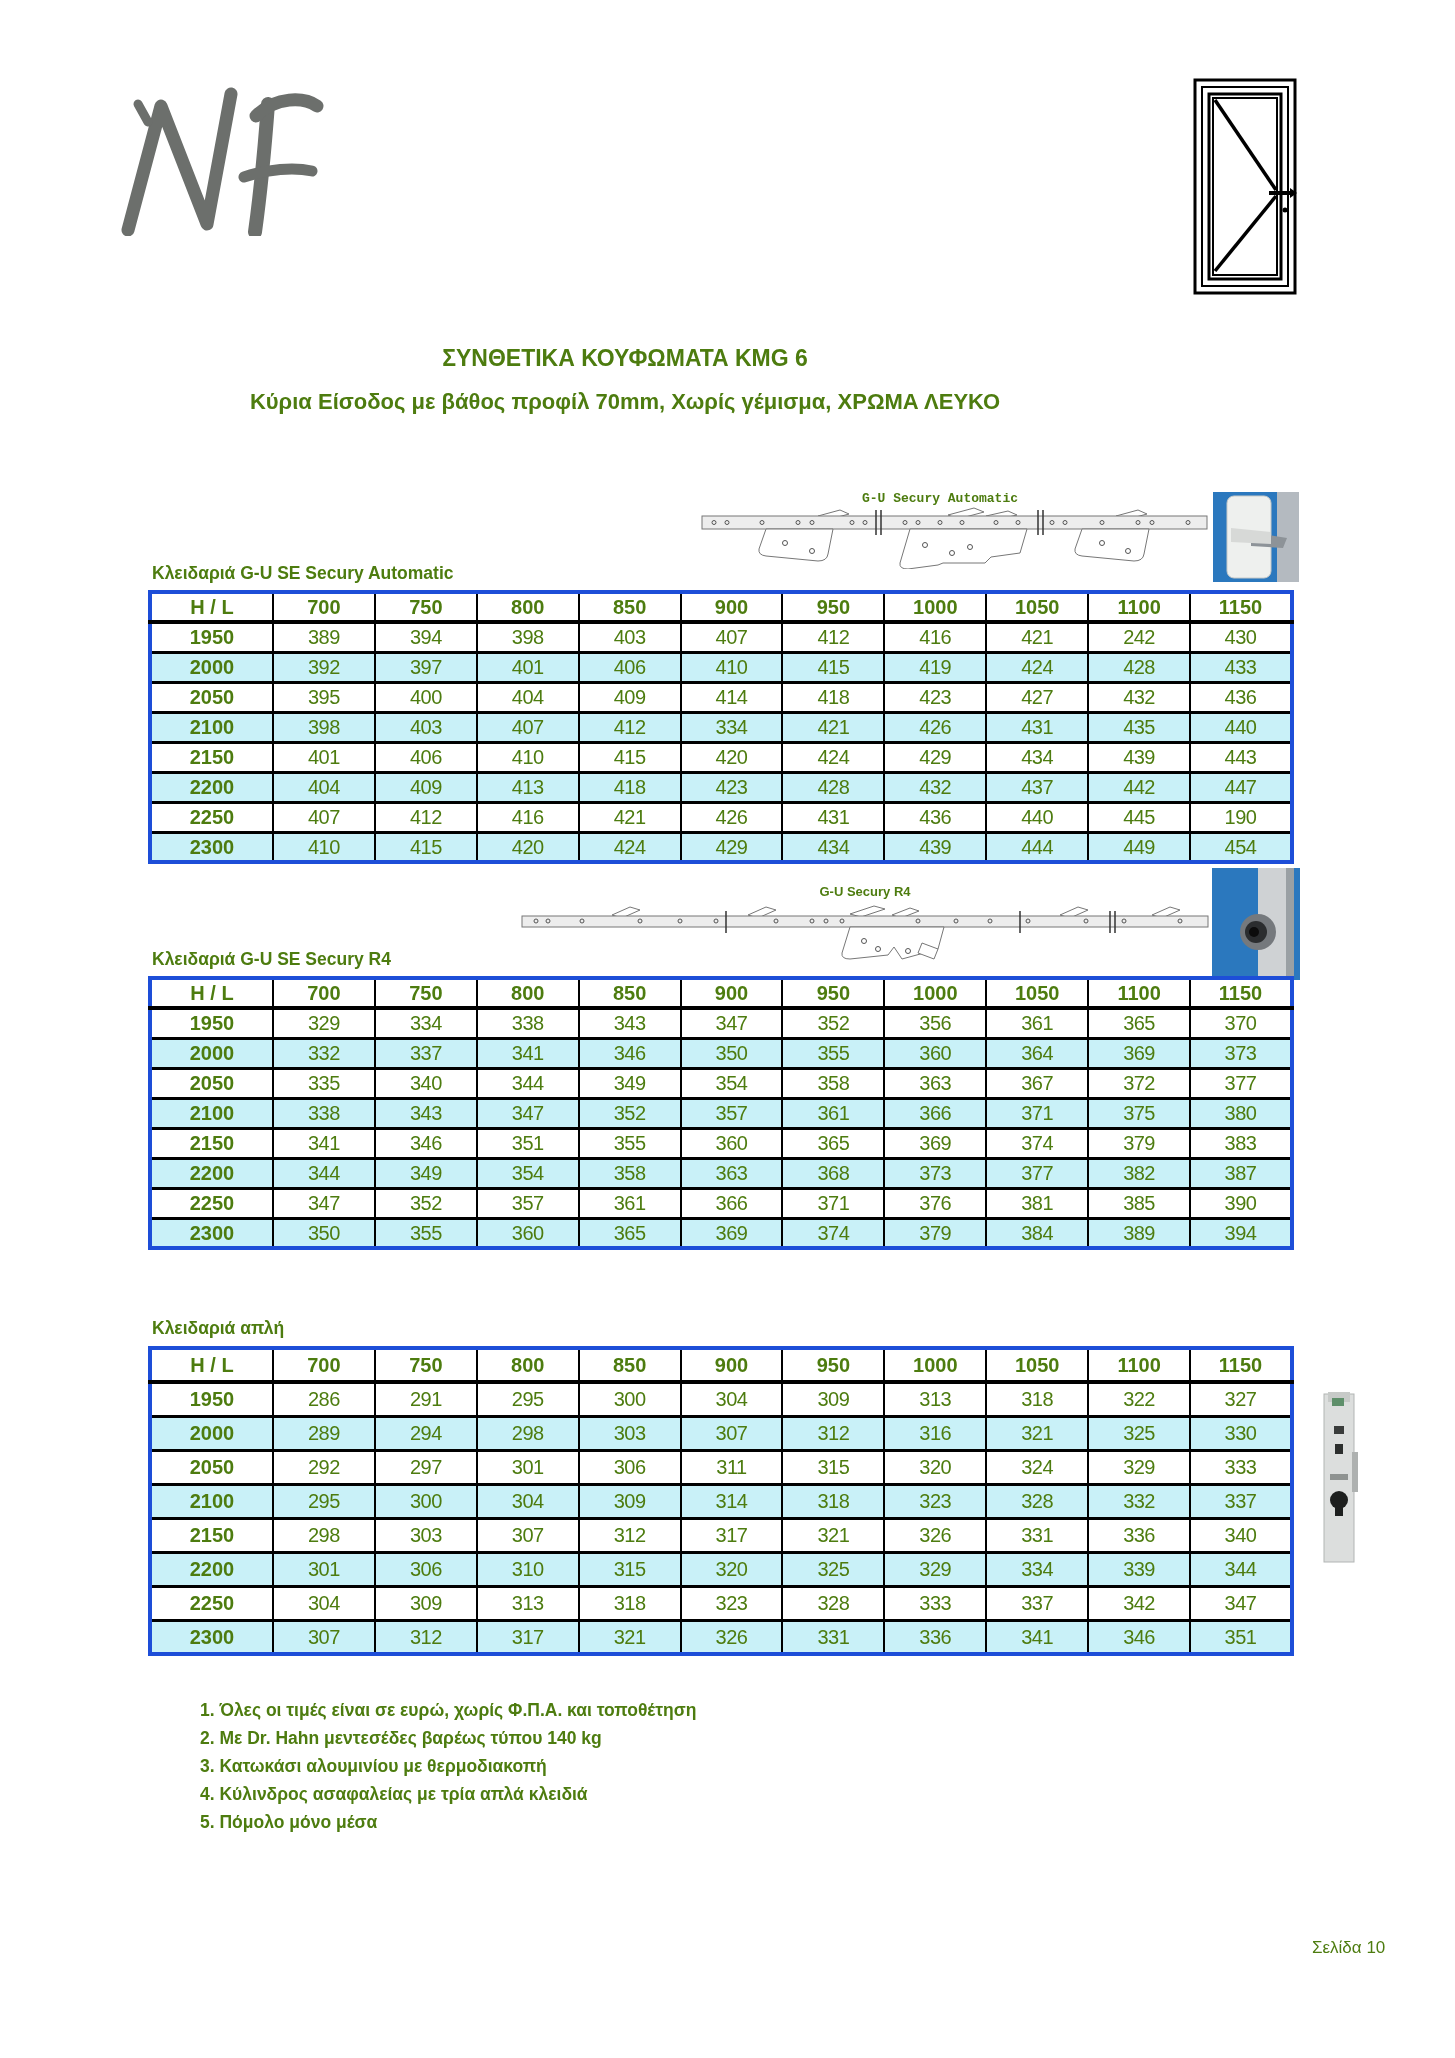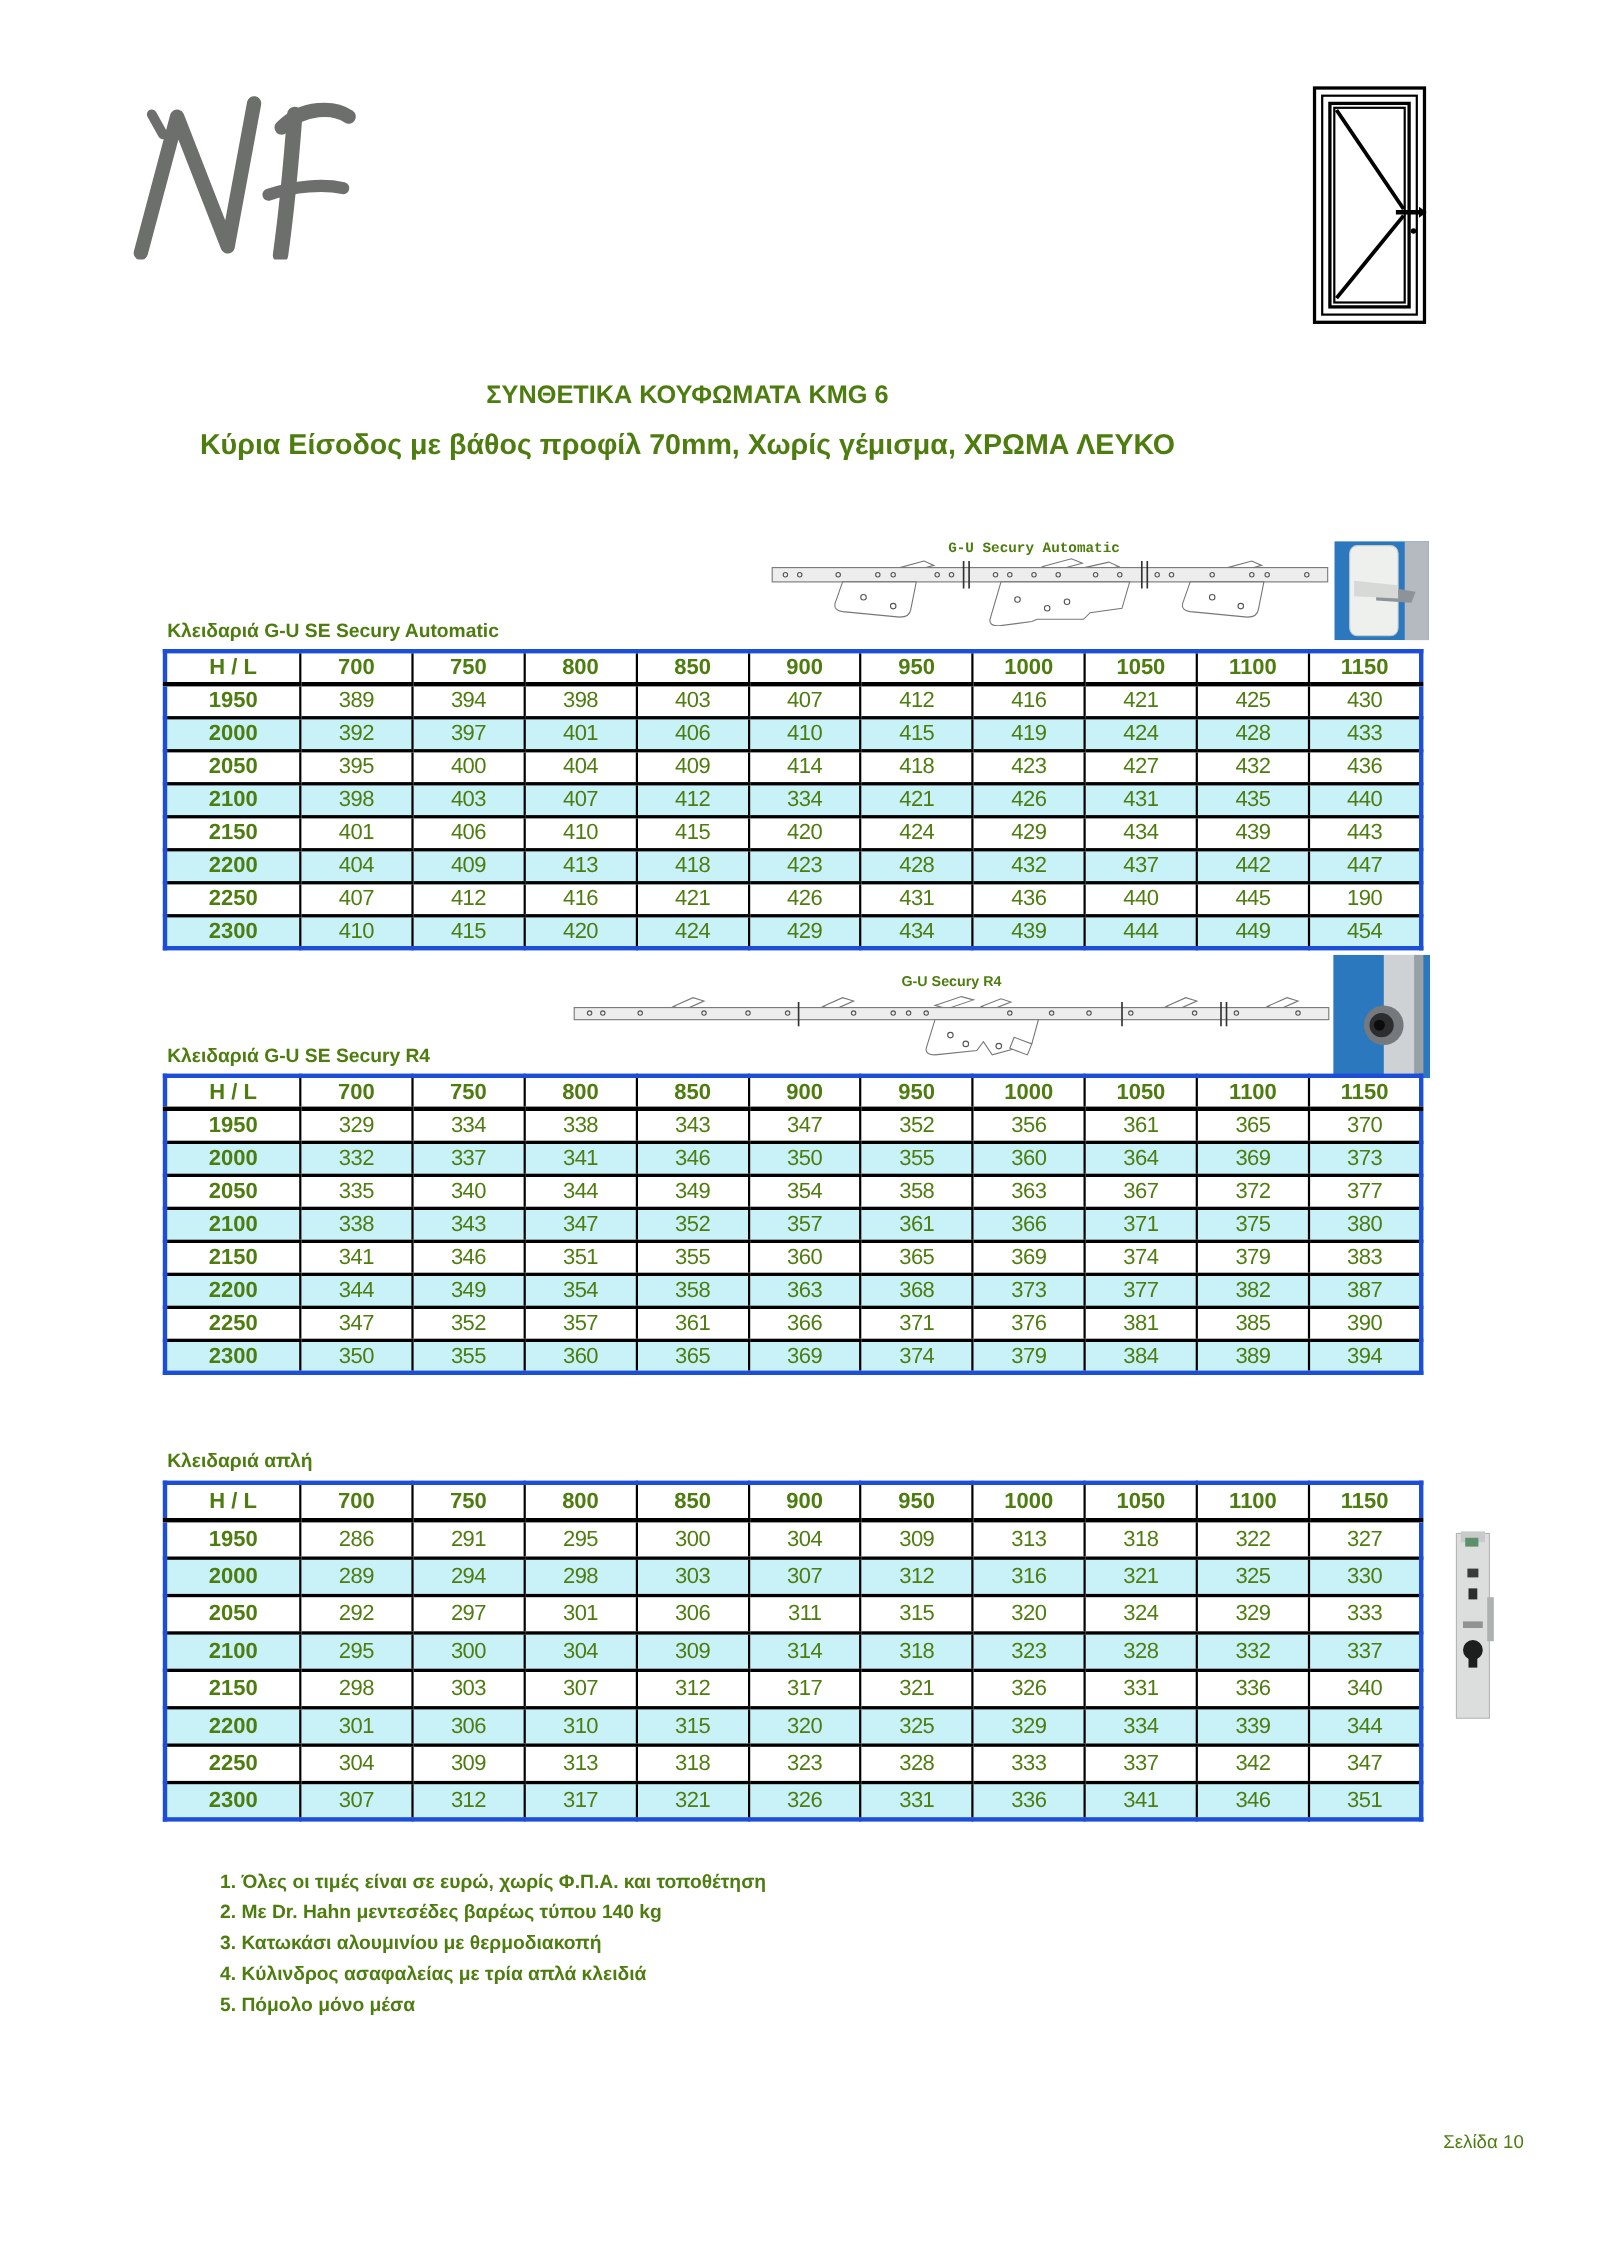--- a/index.html
+++ b/index.html
@@ -8,21 +8,21 @@
     position:relative; width:1455px; height:2058px; background:#fff;
     font-family:"Liberation Sans", sans-serif; color:#4d7c0f; overflow:hidden;
   }
   
   .logo { position:absolute; left:118px; top:84px; }
   
   .door { position:absolute; left:1193px; top:78px; }
   
   .title-block { position:absolute; left:110px; top:345px; width:1030px; text-align:center; }
   .doc-title { font-size:23px; font-weight:bold; }
-  .doc-subtitle { font-size:26px; font-weight:bold; margin-top:17px; }
+  .doc-subtitle { font-size:22px; font-weight:bold; margin-top:17px; }
   
   .drawing-caption { position:absolute; font-size:13px; font-weight:bold; text-align:center; }
   .cap1 { left:700px; top:491px; width:480px;font-family:Liberation Mono, monospace; }
   .cap2 { left:520px; top:884px; width:690px; }
   
   .draw1 { position:absolute; left:700px; top:507px; }
   .photo1 { position:absolute; left:1213px; top:492px; }
   .draw2 { position:absolute; left:520px; top:903px; }
   .photo2 { position:absolute; left:1212px; top:868px; }
   .photo3 { position:absolute; left:1322px; top:1392px; }
@@ -189,21 +189,21 @@
         <tr>
           <th>1950</th>
           <td>389</td>
           <td>394</td>
           <td>398</td>
           <td>403</td>
           <td>407</td>
           <td>412</td>
           <td>416</td>
           <td>421</td>
-          <td>425</td>
+          <td>242</td>
           <td>430</td>
         </tr>
         <tr class="alt">
           <th>2000</th>
           <td>392</td>
           <td>397</td>
           <td>401</td>
           <td>406</td>
           <td>410</td>
           <td>415</td>

